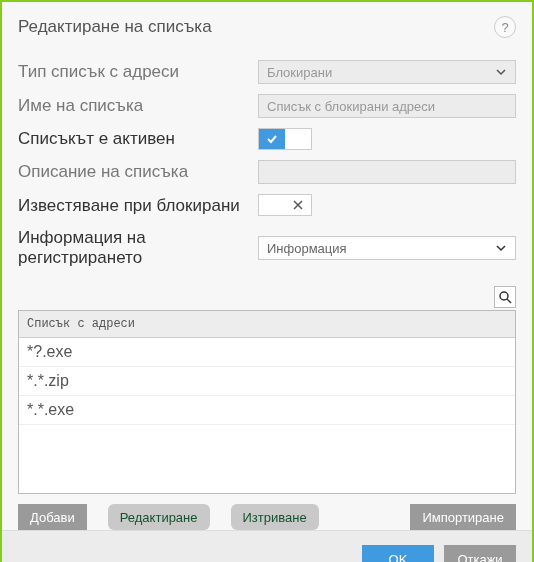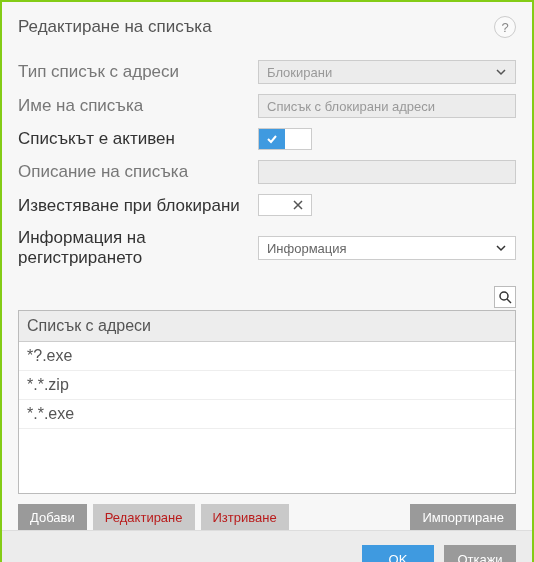--- a/index.html
+++ b/index.html
@@ -105,50 +105,52 @@
     border: 1px solid #bbb;
     background: #fff;
     height: 184px;
     display: flex; flex-direction: column;
     overflow: hidden;
   }
   .list-header {
     background: #ededed;
     border-bottom: 1px solid #ccc;
     padding: 6px 8px;
-    font-size: 16px;
+    font-size: 12px;
     color: #555;
+    font-family: Liberation Mono, monospace;
   }
   .list-body { flex:1; overflow:auto; }
   .list-item {
     padding: 5px 8px;
     border-bottom: 1px solid #eee;
     font-size: 16px;
     color: #555;
     cursor: pointer;
   }
   .btn-row {
     margin: 10px 16px 0 16px;
     display: flex;
-    gap: 6px;
+    gap: 21px;
   }
   .btn-row .spacer { flex:1; }
   .btn {
     height: 26px;
     padding: 0 12px;
     border: none;
     font-size: 13px;
     color: #fff;
     background: #9a9a9a;
     cursor: pointer;
   }
   .btn.disabled {
     background: #c9c9c9;
-    color: #b91c1c;
+    color: #14532d;
     cursor: default;
+    border-radius: 6px;
   }
   .footer {
     margin-top: auto;
     background: #ececec;
     border-top: 1px solid #ddd;
     padding: 14px 16px;
     display: flex;
     justify-content: flex-end;
     gap: 10px;
   }

